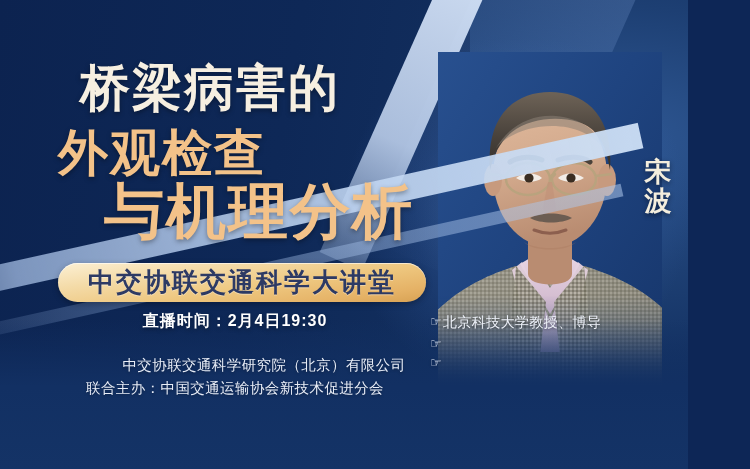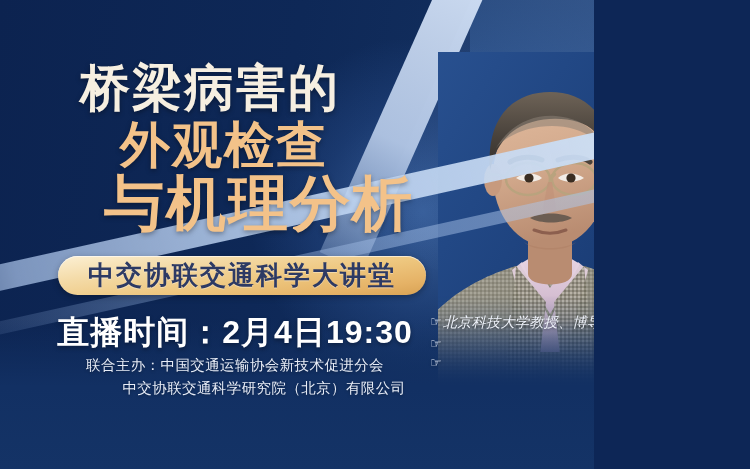--- a/index.html
+++ b/index.html
@@ -2,21 +2,21 @@
 <html><head>
 <meta charset="utf-8">
 <style>
   html,body{margin:0;padding:0;}
   body{
     width:750px;height:469px;overflow:hidden;
     font-family:"Liberation Sans","DejaVu Sans",sans-serif;
     background:#0d2656;
   }
   #poster{
-    position:relative;width:594px;height:469px;overflow:hidden;
+    position:relative;width:688px;height:469px;overflow:hidden;
     background:
       radial-gradient(120% 90% at 88% 30%, #2f5894 0%, #1d3f73 32%, #122f5f 58%, #0d2656 80%);
   }
   
   .navy-left{
     position:absolute;left:0;top:0;width:470px;height:469px;
     background:linear-gradient(100deg,#0c2350 0%,#0e2857 55%,#13305f 100%);
   }
   .navy-bottom{
     position:absolute;left:0;bottom:0;width:750px;height:150px;
@@ -50,39 +50,39 @@
     background:radial-gradient(55% 55% at 45% 40%,rgba(86,134,204,.55) 0%,rgba(54,96,166,.28) 45%,rgba(30,62,124,0) 75%);
   }
   
   .headline{position:absolute;left:0;top:62px;width:452px;}
   .hl{
     font-weight:700;letter-spacing:2px;line-height:1.06;
     text-shadow:0 2px 5px rgba(0,0,0,.35);
     white-space:nowrap;
   }
   .hl1{font-size:50px;color:#f6efe1;padding-left:80px;}
-  .hl2{font-size:50px;color:#f3c289;padding-left:120px;margin-top:4px;}
+  .hl2{font-size:50px;color:#f3c289;padding-left:58px;margin-top:12px;}
   .hl3{font-size:60px;color:#f3c289;padding-left:104px;}
   
   .pill{
-    position:absolute;left:58px;top:256px;width:368px;height:39px;
+    position:absolute;left:58px;top:263px;width:368px;height:39px;
     border-radius:20px;
     background:linear-gradient(175deg,#fbeed0 0%,#f3d8a2 26%,#eec57f 55%,#e8b768 78%,#d9a busy 100%);
     background:linear-gradient(172deg,#fcf0d4 0%,#f4dba8 28%,#eec77f 58%,#e5b266 84%,#d8a254 100%);
     box-shadow:0 2px 6px rgba(0,0,0,.30),inset 0 1px 0 rgba(255,255,255,.6);
     display:flex;align-items:center;justify-content:center;
   }
   .pill-text{
     font-size:26px;font-weight:700;color:#2d3a64;letter-spacing:2px;
     text-shadow:0 1px 0 rgba(255,255,255,.35);white-space:nowrap;
   }
   
   .livetime{
     position:absolute;left:0;top:311px;width:470px;text-align:center;
-    font-size:32px;font-weight:700;color:#ffffff;letter-spacing:1px;
+    font-size:16px;font-weight:700;color:#ffffff;letter-spacing:1px;
     text-shadow:0 2px 4px rgba(0,0,0,.35);
   }
   
   .organizers{
     position:absolute;left:0;top:354px;width:470px;text-align:center;
     color:#e8edf7;font-size:14.5px;line-height:1.62;letter-spacing:.4px;
     text-shadow:0 1px 3px rgba(0,0,0,.35);
   }
   .org-line{white-space:nowrap;}
   .org-line.indent{padding-left:58px;}
@@ -106,21 +106,21 @@
   .credentials{
     position:absolute;left:430px;top:312px;width:316px;
     color:#eef2fa;font-size:14.2px;line-height:1.52;letter-spacing:.2px;
     text-shadow:0 1px 3px rgba(0,0,0,.45);
   }
   .cred-row{display:flex;align-items:flex-start;white-space:nowrap;}
   .cred-ico{
     font-size:13px;color:#dfe7f5;margin-right:1px;line-height:1.52;
     flex:0 0 auto;
   }
-  .cred-txt{flex:0 1 auto;font-style:italic;}
+  .cred-txt{flex:0 1 auto;}
 </style>
 </head>
 <body>
 
 <div id="poster">
 
   <div class="navy-left"></div>
   <div class="glow-right"></div>
   <div class="swoosh swoosh-d"></div>
   <div class="swoosh swoosh-c"></div>
@@ -215,22 +215,22 @@
     <div class="hl hl3">与机理分析</div>
   </div>
 
   <div class="pill">
     <span class="pill-text">中交协联交通科学大讲堂</span>
   </div>
 
   <div class="livetime">直播时间：2月4日19:30</div>
 
   <div class="organizers">
+    <div class="org-line indent">中交协联交通科学研究院（北京）有限公司</div>
     <div class="org-line">联合主办：中国交通运输协会新技术促进分会</div>
-    <div class="org-line indent">中交协联交通科学研究院（北京）有限公司</div>
   </div>
 
   <div class="speaker-name">
     <div>宋</div>
     <div>波</div>
   </div>
 
   <div class="credentials">
     <div class="cred-row">
       <span class="cred-ico">☞</span>

